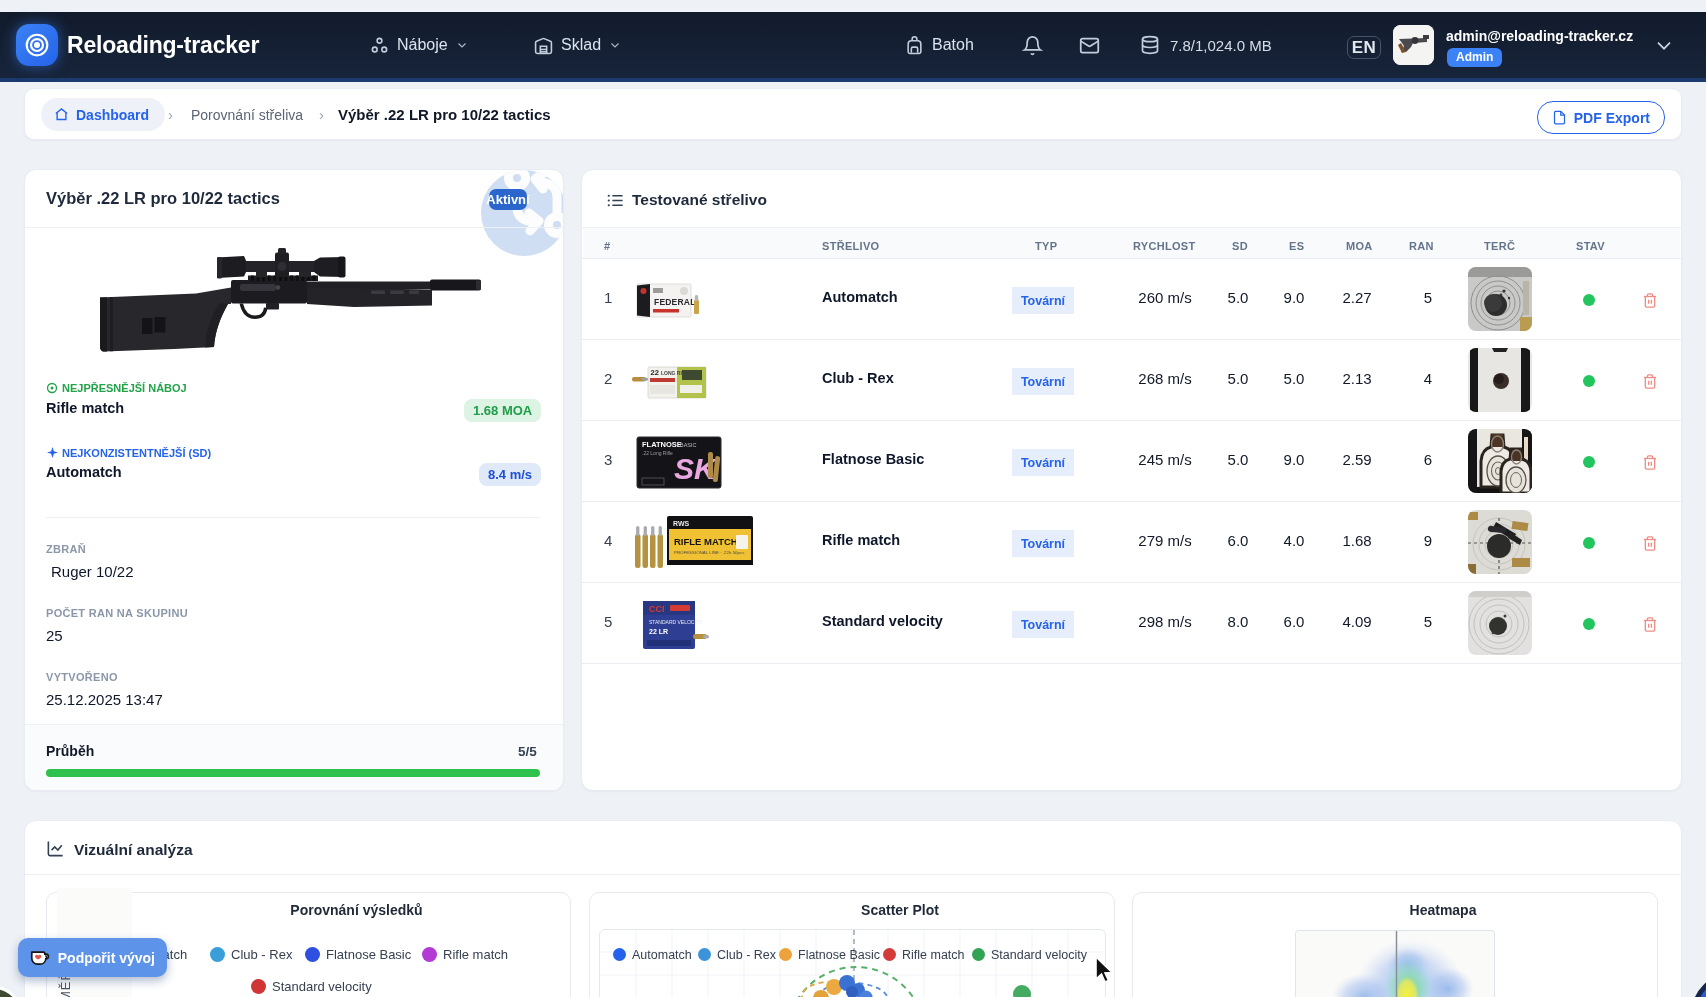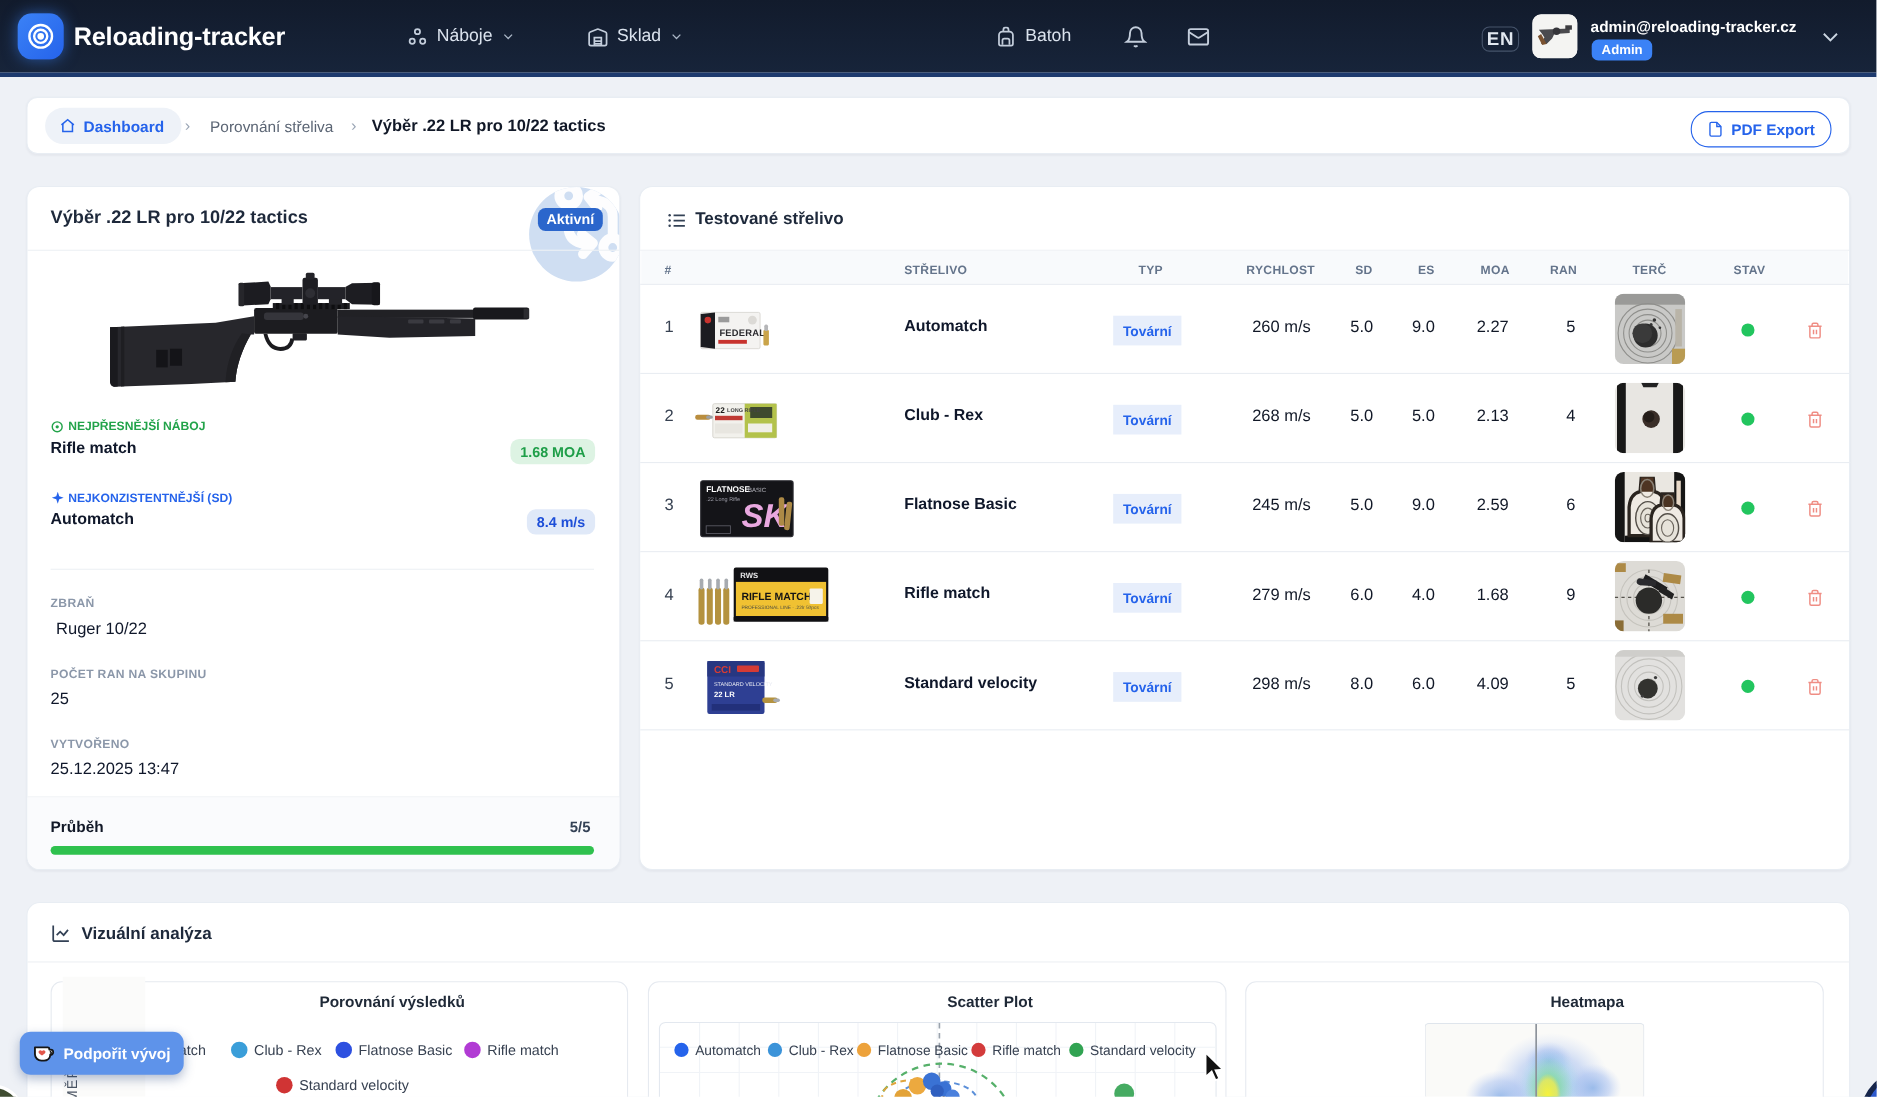--- a/index.html
+++ b/index.html
@@ -1,21 +1,21 @@
 <!DOCTYPE html>
 <html><head>
 <meta charset="utf-8">
 <style>
 * { margin:0; padding:0; box-sizing:border-box; }
 html,body { width:1706px; height:997px; overflow:hidden; }
 body { background:#eef1f6; font-family:"Liberation Sans", sans-serif; position:relative; }
 .abs { position:absolute; }
 
 
-#nav { position:absolute; left:0; top:0; width:1706px; height:70px;
+#nav { position:absolute; left:0; top:12px; width:1706px; height:70px;
   background:linear-gradient(180deg,#121b2c 0%,#17243a 100%);
   border-bottom:4px solid #1d3a6e; }
 #nav .logo { position:absolute; left:16px; top:12px; width:42px; height:42px; border-radius:13px;
   background:linear-gradient(135deg,#3b82f6,#2563eb); box-shadow:0 0 14px rgba(59,130,246,.55);
   display:flex; align-items:center; justify-content:center; }
 #nav .brand { position:absolute; left:67px; top:20px; font-size:23px; font-weight:700; color:#fff; letter-spacing:-0.2px; }
 .navitem { position:absolute; top:0; height:66px; display:flex; align-items:center; gap:8px; color:#dbe3ee; font-size:16px; }
 .chev { width:12px; height:12px; }
 .nav-ico { width:19px; height:19px; }
 #nav .righttxt { color:#d6dde8; font-size:15px; }
@@ -34,21 +34,21 @@
 #crumb .sep { color:#9aa5b5; font-size:15px; }
 #crumb .mid { position:absolute; left:166px; top:18px; color:#5b6574; font-size:14px; }
 #crumb .cur { position:absolute; left:313px; top:17px; color:#111827; font-size:15px; font-weight:700; }
 #pdfbtn { position:absolute; right:16px; top:12px; height:33px; border:1.5px solid #2563eb; border-radius:16px;
   display:flex; align-items:center; gap:7px; padding:0 14px; color:#2563eb; font-size:14px; font-weight:700; background:#fff; }
 
 
 #lcard { position:absolute; left:24px; top:169px; width:540px; height:622px; background:#fff; border-radius:12px;
   border:1px solid #e8edf3; box-shadow:0 1px 2px rgba(16,24,40,.04); overflow:hidden; }
 #ltitle { position:absolute; left:46px; top:189px; font-size:16.5px; font-weight:700; color:#1e293b; }
-#aktivni { position:absolute; left:489px; top:189px; width:59px; height:21px; background:#2b66cc; border-radius:7px;
+#aktivni { position:absolute; left:489px; top:189px; width:38px; height:21px; background:#2b66cc; border-radius:7px;
   color:#fff; font-size:13px; font-weight:700; display:flex; align-items:center; justify-content:center; }
 .hline { position:absolute; height:1px; background:#edf0f4; }
 .glabel { position:absolute; font-size:11px; font-weight:700; letter-spacing:0px; }
 .bigval { position:absolute; font-size:14.5px; font-weight:700; color:#0f172a; }
 .badge { position:absolute; font-size:13px; font-weight:700; border-radius:8px; padding:4px 9px; }
 .slabel { position:absolute; font-size:11px; font-weight:700; letter-spacing:0.3px; color:#8b97a9; }
 .sval { position:absolute; font-size:15px; color:#0f172a; }
 
 
 #rcard { position:absolute; left:581px; top:169px; width:1101px; height:622px; background:#fff; border-radius:12px;
@@ -128,20 +128,28 @@
     <svg width="21" height="21" viewBox="0 0 24 24" fill="none" stroke="#c3cddb" stroke-width="2">
       <path d="M6 8a6 6 0 0 1 12 0c0 7 3 9 3 9H3s3-2 3-9"></path>
         <path d="M10.3 21a1.94 1.94 0 0 0 3.4 0"></path>
     </svg>
   </div>
   <div class="navitem" style="left:1079px">
     <svg width="21" height="21" viewBox="0 0 24 24" fill="none" stroke="#c3cddb" stroke-width="2">
       <rect x="2" y="4" width="20" height="16" rx="2"></rect>
         <path d="m22 7-8.97 5.7a1.94 1.94 0 0 1-2.06 0L2 7"></path>
     </svg>
+  </div>
+  <div class="navitem" style="left:1140px; gap:10px">
+    <svg width="20" height="20" viewBox="0 0 24 24" fill="none" stroke="#c3cddb" stroke-width="2">
+      <ellipse cx="12" cy="5" rx="9" ry="3"></ellipse>
+        <path d="M3 5v14a9 3 0 0 0 18 0V5"></path>
+        <path d="M3 12a9 3 0 0 0 18 0"></path>
+    </svg>
+    <span class="righttxt">7.8/1,024.0 MB</span>
   </div>
   <div id="en">EN</div>
   <div id="avatar">
     <svg width="41" height="40" viewBox="0 0 41 40">
       <rect width="41" height="40" fill="#f4f4f2"></rect>
       <path d="M6 14 L34 13 L34 17 L20 18 L18 22 L13 27 L8 27 L11 21 L9 18 Z" fill="#4a4a4e"></path>
       <rect x="30" y="10" width="6" height="4" fill="#3d3d41"></rect>
       <path d="M8 18 L13 27 L9 28 L5 20 Z" fill="#7a5230"></path>
       <circle cx="22" cy="15.5" r="3.4" fill="#35353a"></circle>
     </svg>

